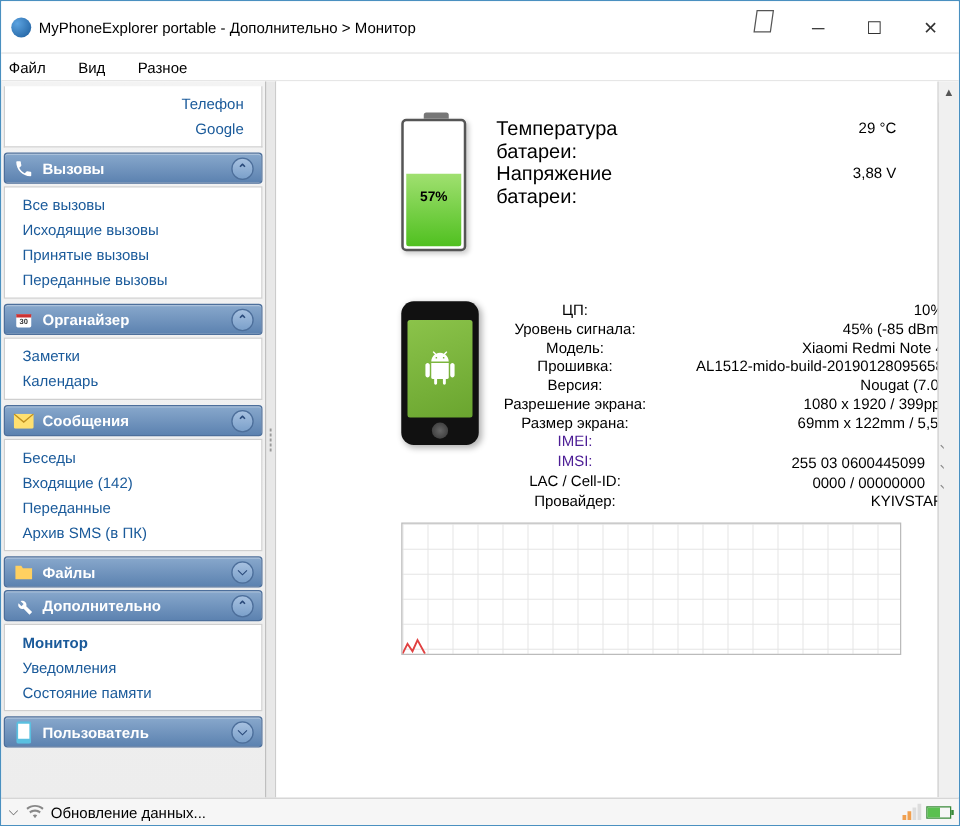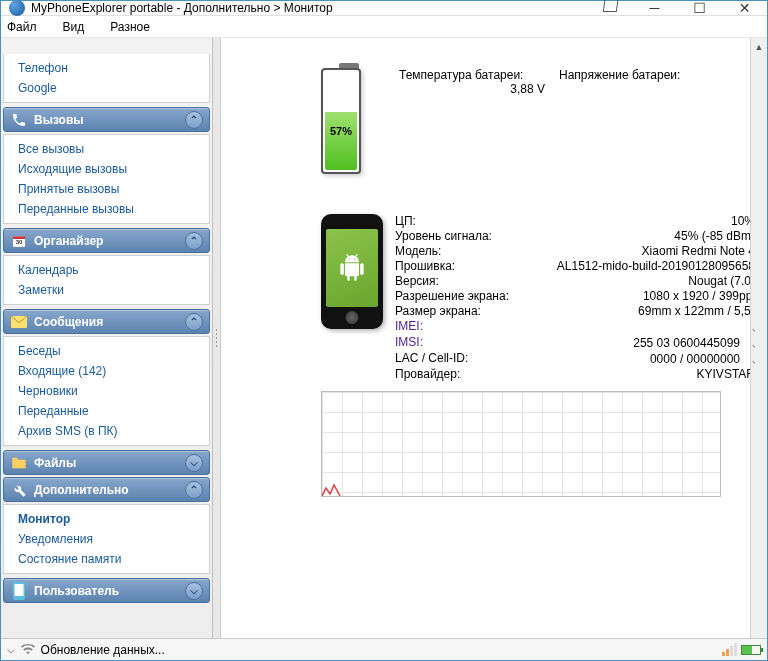--- a/index.html
+++ b/index.html
@@ -13,21 +13,21 @@
   }
   .window {
     width: 768px;
     height: 661px;
     border: 1px solid #4a90c0;
     display: flex;
     flex-direction: column;
     position: relative;
   }
   .titlebar {
-    height: 15px;
+    height: 42px;
     background: #fff;
     display: flex;
     align-items: center;
     padding-left: 8px;
     border-bottom: 1px solid #e0e0e0;
   }
   .titlebar .app-icon {
     width: 16px; height: 16px;
     background: radial-gradient(circle at 30% 30%, #5ca3e0, #1a5a9a);
     border-radius: 50%;
@@ -122,21 +122,21 @@
     padding: 30px 20px 10px 20px;
     margin-right: 17px;
   }
   .battery-block {
     display: flex;
     align-items: flex-start;
     margin-left: 80px;
     margin-bottom: 40px;
   }
   .battery {
-    width: 40px; height: 106px;
+    width: 52px; height: 106px;
     border: 2px solid #555;
     border-radius: 4px;
     position: relative;
     margin-right: 24px;
     background: #fff;
     box-shadow: 2px 2px 4px rgba(0,0,0,0.2);
   }
   .battery::before {
     content: "";
     position: absolute;
@@ -154,21 +154,21 @@
   }
   .battery-pct {
     position: absolute;
     top: 60%;
     left: 50%;
     transform: translate(-50%, -50%);
     font-weight: bold;
     font-size: 11px;
   }
   .kv-table { display: grid; grid-template-columns: 160px 160px; }
-  .kv-table .k { font-size: 12px; margin-left: 14px; }
+  .kv-table .k { font-size: 16px; }
   .kv-table .v { font-size: 12px; text-align: right; }
   .phone-block {
     display: flex;
     align-items: flex-start;
     margin-left: 80px;
   }
   .phone {
     width: 62px; height: 115px;
     background: #111;
     border-radius: 10px;
@@ -187,21 +187,21 @@
   .phone .home-btn {
     position: absolute;
     bottom: 5px; left: 50%;
     transform: translateX(-50%);
     width: 13px; height: 13px;
     background: radial-gradient(#666,#333);
     border-radius: 50%;
   }
   .android-svg { width: 28px; height: 28px; fill: #fff; }
   .phone-kv { display: grid; grid-template-columns: 130px 230px; row-gap: 1px; }
-  .phone-kv .k { font-size: 12px; }
+  .phone-kv .k { font-size: 12px; text-align: center; }
   .phone-kv .v { font-size: 12px; text-align: right; white-space: nowrap; overflow: hidden; }
   .phone-kv .k.link, .phone-kv .v.link { color: #4c1d95; }
   .magnify {
     display: inline-block;
     width: 12px; height: 12px;
     margin-left: 3px;
     position: relative;
   }
   .magnify::before {
     content: ""; position: absolute;
@@ -274,21 +274,21 @@
 
   <div class="menubar">
     <span>Файл</span>
     <span>Вид</span>
     <span>Разное</span>
   </div>
 
   <div class="body-area">
 
     <div class="sidebar">
-      <div class="section-items" style="border-top:none;margin-top:16px;">
+      <div class="section-items" style="border-top:none;margin-top:4px;text-align:right;">
         <div class="item">Телефон</div>
         <div class="item">Google</div>
       </div>
 
       <div class="section-header">
         <div class="sh-icon">
           <svg width="16" height="16" viewBox="0 0 24 24">
               <path fill="#fff" d="M6.6 10.8c1.4 2.8 3.8 5.2 6.6 6.6l2.2-2.2c.3-.3.7-.4 1-.2 1.1.4 2.3.6 3.6.6.6 0 1 .4 1 1V20c0 .6-.4 1-1 1C10.6 21 3 13.4 3 4c0-.6.4-1 1-1h3.5c.6 0 1 .4 1 1 0 1.2.2 2.4.6 3.6.1.3 0 .7-.2 1l-2.3 2.2z"></path>
             </svg>
         </div>
@@ -307,38 +307,37 @@
           <svg width="16" height="16" viewBox="0 0 24 24">
               <rect x="3" y="5" width="18" height="16" rx="2" fill="#fff"></rect>
               <rect x="3" y="5" width="18" height="4" fill="#c33"></rect>
               <text x="12" y="17" text-anchor="middle" font-size="9" fill="#333" font-weight="bold">30</text>
             </svg>
         </div>
         <span>Органайзер</span>
         <div class="collapse-btn">⌃</div>
       </div>
       <div class="section-items">
+        <div class="item">Заметки</div>
         <div class="item">Календарь</div>
-        <div class="item">Заметки</div>
       </div>
 
       <div class="section-header">
         <div class="sh-icon">
           <svg width="16" height="12" viewBox="0 0 24 18">
               <rect width="24" height="18" rx="2" fill="#ffe070"></rect>
               <path d="M0 0 L12 10 L24 0" stroke="#c09020" fill="none" stroke-width="1.5"></path>
             </svg>
         </div>
         <span>Сообщения</span>
         <div class="collapse-btn">⌃</div>
       </div>
       <div class="section-items">
         <div class="item">Беседы</div>
         <div class="item">Входящие (142)</div>
-        <div class="item">Черновики</div>
         <div class="item">Переданные</div>
         <div class="item">Архив SMS (в ПК)</div>
       </div>
 
       <div class="section-header">
         <div class="sh-icon">
           <svg width="16" height="14" viewBox="0 0 24 20">
               <path d="M2 2h7l2 3h11v13H2z" fill="#ffd060"></path>
             </svg>
         </div>
@@ -384,20 +383,21 @@
 
       <div class="content">
 
         <div class="battery-block">
           <div class="battery">
             <div class="battery-fill"></div>
             <div class="battery-pct">57%</div>
           </div>
           <div class="kv-table">
             <div class="k">Температура батареи:</div>
+            <div class="v">29 °C</div>
             <div class="k">Напряжение батареи:</div>
             <div class="v">3,88 V</div>
           </div>
         </div>
 
         <div class="phone-block">
           <div class="phone">
             <div class="screen">
               <svg class="android-svg" viewBox="0 0 24 24">
                   <path d="M6 18c0 .6.4 1 1 1h1v3c0 .6.4 1 1 1s1-.4 1-1v-3h4v3c0 .6.4 1 1 1s1-.4 1-1v-3h1c.6 0 1-.4 1-1V8H6v10zM3.5 8C2.7 8 2 8.7 2 9.5v7c0 .8.7 1.5 1.5 1.5S5 17.3 5 16.5v-7C5 8.7 4.3 8 3.5 8zm17 0c-.8 0-1.5.7-1.5 1.5v7c0 .8.7 1.5 1.5 1.5s1.5-.7 1.5-1.5v-7c0-.8-.7-1.5-1.5-1.5zM15.5 2.2l1.3-1.3c.2-.2.2-.5 0-.7s-.5-.2-.7 0L14.6 1.7C13.8 1.3 13 1 12 1s-1.8.3-2.6.7L7.9.2c-.2-.2-.5-.2-.7 0s-.2.5 0 .7l1.3 1.3C7 3.3 6 5 6 7h12c0-2-1-3.7-2.5-4.8zM10 5H9V4h1v1zm5 0h-1V4h1v1z"></path>

